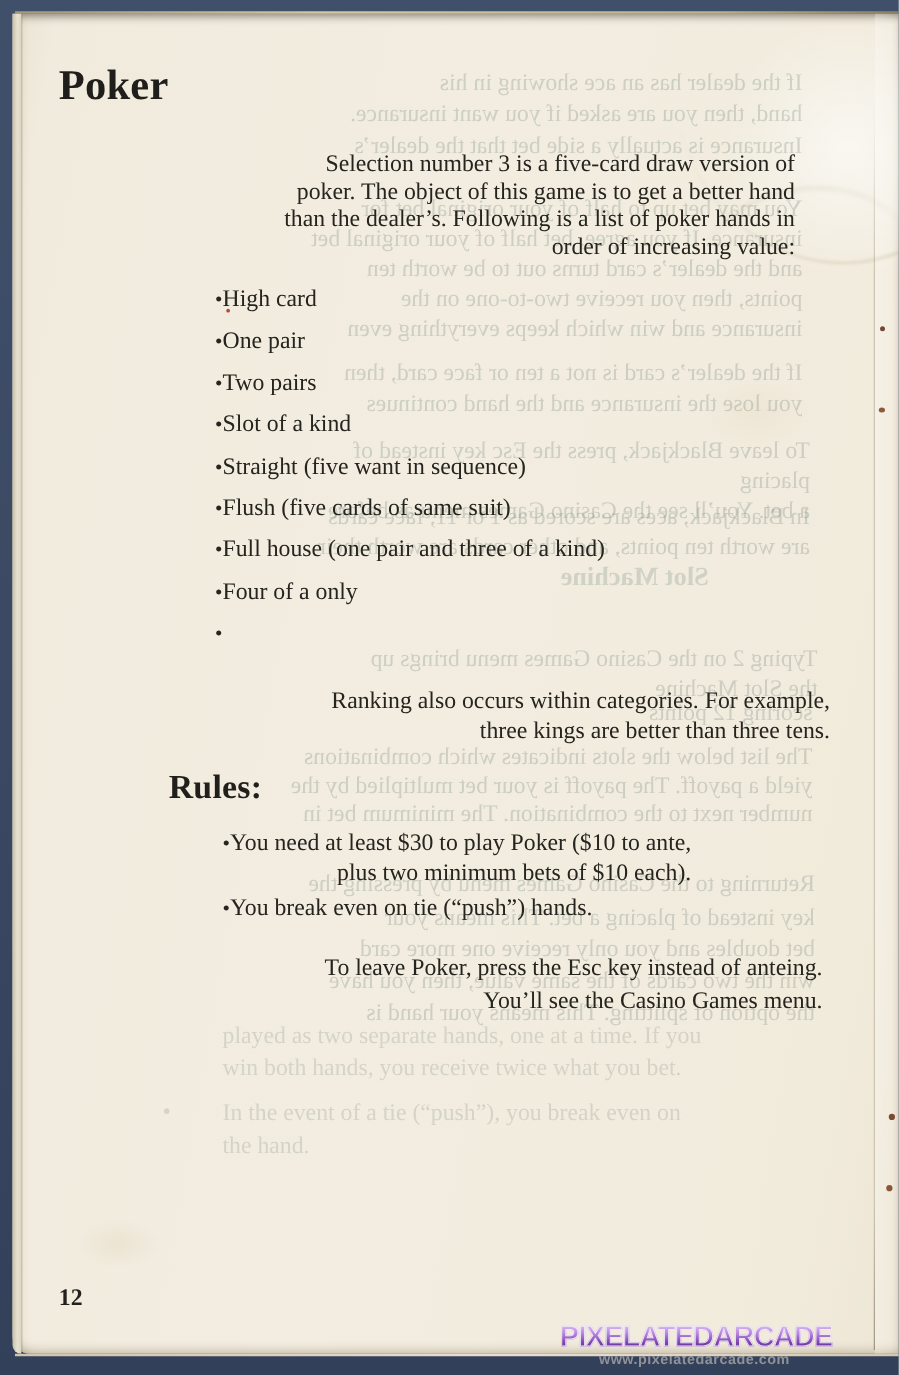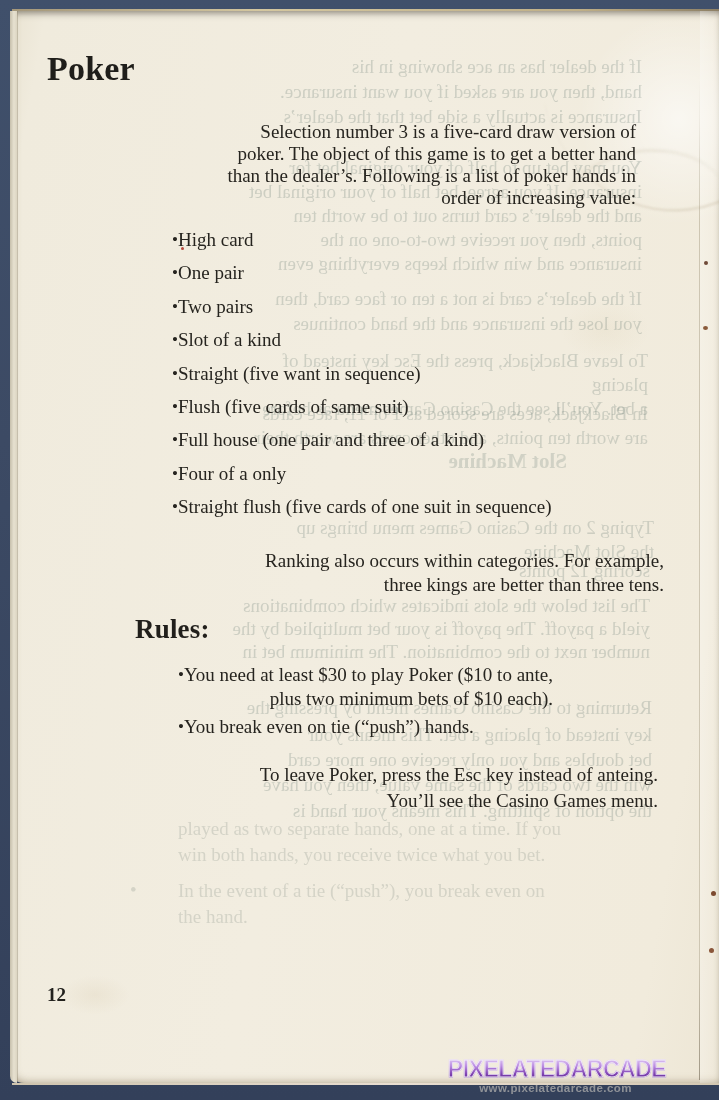--- a/index.html
+++ b/index.html
@@ -87,21 +87,21 @@
   .bullet-item .bullet-text{white-space:pre-line;}
   .ranking-note{left:136px;top:549px;width:500px;line-height:24px;margin-left:28px;}
   .rules-heading{
     position:absolute;left:135px;top:614px;
     font-size:27px;font-weight:bold;color:#211f1b;letter-spacing:0.2px;
   }
   .rules-list{position:absolute;left:146px;top:663px;width:520px;}
   .rules-list .bullet-item{line-height:23.5px;margin-bottom:5px;}
   .rules-list .bullet-item .bullet{width:38px;flex:0 0 38px;}
   .leave-note{left:136px;top:762px;width:510px;line-height:25.5px;margin-left:12px;}
-  .page-number{position:absolute;left:47px;top:984px;font-size:19px;font-weight:bold;color:#22211d;}
+  .page-number{position:absolute;left:47px;top:1028px;font-size:19px;font-weight:bold;color:#22211d;}
 
   
   .watermark{position:absolute;right:2px;top:1057px;width:320px;text-align:center;z-index:6;
     font-family:"Liberation Sans","DejaVu Sans",sans-serif;}
   .wm-title{
     font-size:23px;font-weight:bold;letter-spacing:-0.5px;line-height:24px;
     background:linear-gradient(180deg,#e8d7f6 0%,#bb8ce2 38%,#7d41b0 72%,#5e2b8a 100%);
     -webkit-background-clip:text;background-clip:text;
     -webkit-text-fill-color:transparent;
     -webkit-text-stroke:0.8px rgba(244,240,248,0.9);
@@ -199,21 +199,20 @@
     <div class="bullet-item">
       <span class="bullet">•</span>
       <span class="bullet-text">Full house (one pair and three of a kind)</span>
     </div>
     <div class="bullet-item">
       <span class="bullet">•</span>
       <span class="bullet-text">Four of a only</span>
     </div>
     <div class="bullet-item">
       <span class="bullet">•</span>
-      <span class="bullet-text">Straight flush (five cards of one suit in sequence)</span>
     </div>
   </div>
 
   <div class="body-text ranking-note">Ranking also occurs within categories. For example,
 three kings are better than three tens.</div>
 
   <div class="rules-heading">Rules:</div>
 
   <div class="rules-list">
     <div class="bullet-item">

